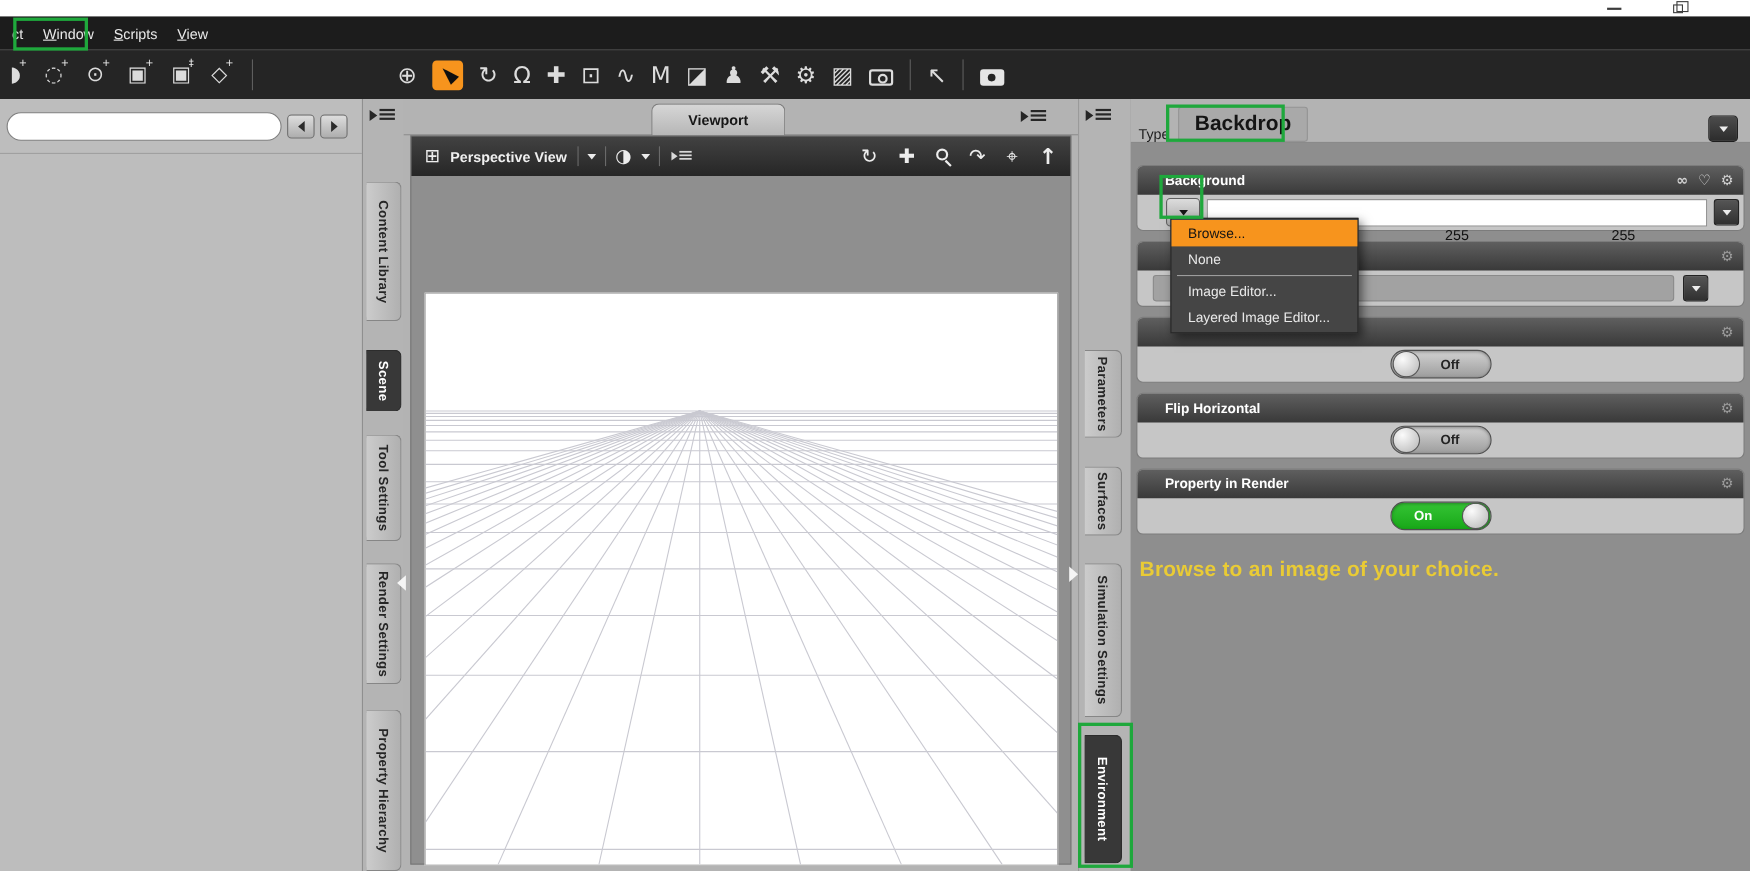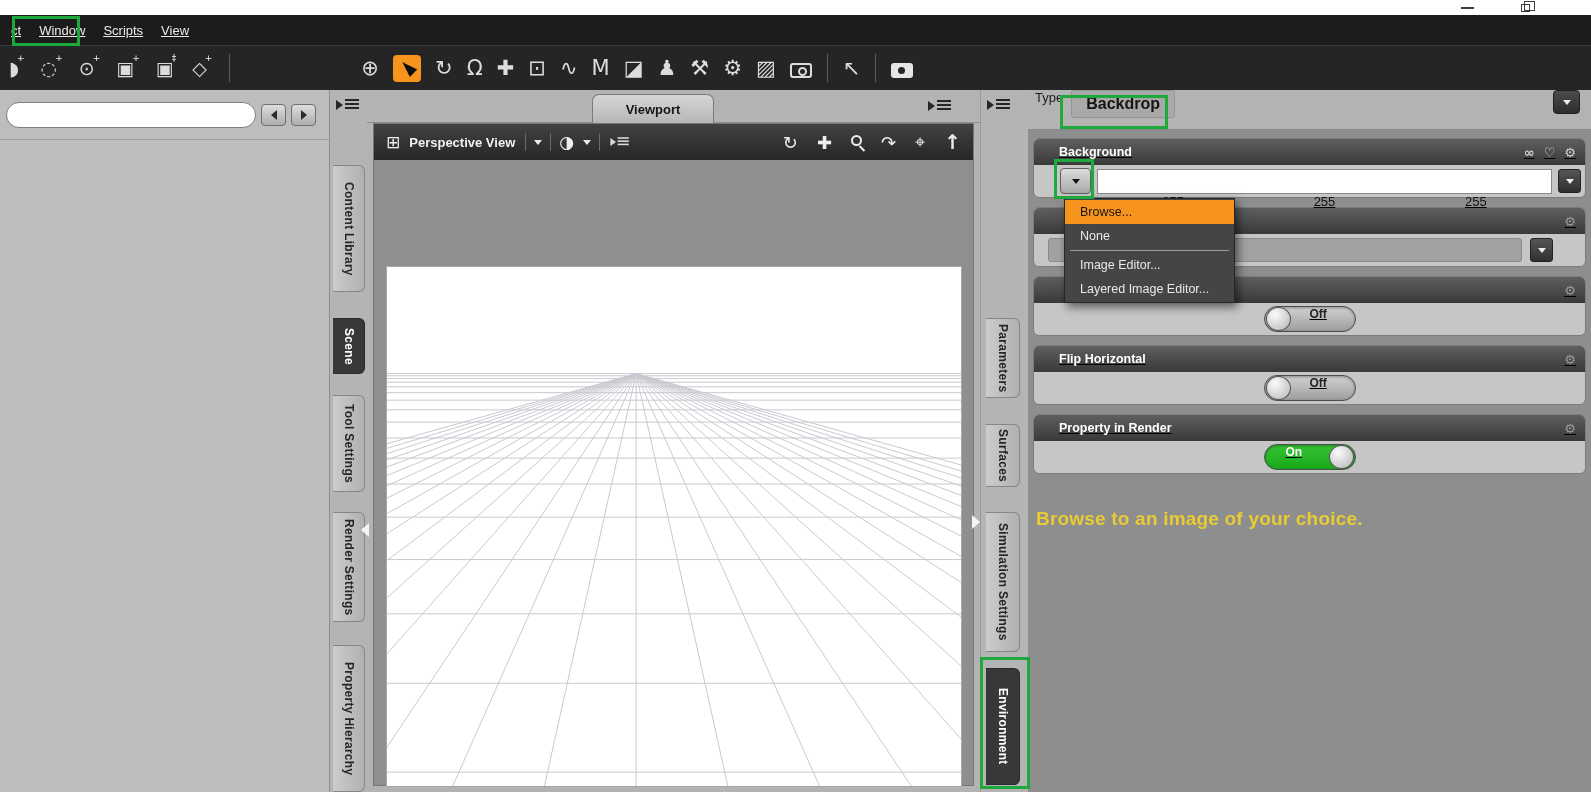--- a/index.html
+++ b/index.html
@@ -12,21 +12,21 @@
   
   .titlebar{position:absolute; left:0; top:0; width:1591px; height:15px; background:#ffffff;}
   .win-btn{position:absolute; top:1px; width:22px; height:13px; display:flex; align-items:center; justify-content:center; cursor:pointer;}
   .win-btn.min{left:1456px;}
   .win-btn.res{left:1514px;}
   .win-min-glyph{display:block; width:13px; height:2px; background:#3c3c3c;}
   .win-restore-glyph{display:block; width:9px; height:8px; border:1.5px solid #3c3c3c; position:relative; background:#fff;}
   .win-restore-glyph::before{content:""; position:absolute; left:2px; top:-4px; width:9px; height:8px; border:1.5px solid #3c3c3c;}
 
   
-  .menubar{position:absolute; left:0; top:15px; width:1591px; height:30px; background:#1c1c1c; display:flex; align-items:center; padding-left:2px; color:#e9e9e9; font-size:13px;text-decoration:underline;}
+  .menubar{position:absolute; left:0; top:15px; width:1591px; height:30px; background:#1c1c1c; display:flex; align-items:center; padding-left:2px; color:#e9e9e9; font-size:13px;}
   .menu-item{display:inline-block; padding:5px 9px; cursor:pointer;}
   .menu-item.accel::first-letter{text-decoration:underline;}
 
   
   .toolbar{position:absolute; left:0; top:45px; width:1591px; height:45px; background:#252525; border-top:1px solid #383838; display:flex; align-items:center; padding-left:2px;}
   .ticon{display:inline-block; font-family:"DejaVu Sans",sans-serif; color:#dcdcdc; font-size:19px; line-height:1; margin:0 7px; cursor:pointer; position:relative;}
   .ticon sup{font-size:9px; color:#efefef; position:relative; top:-6px; left:-2px;}
   .tsep{width:1px; height:28px; background:#5e5e5e; margin:0 8px; flex:none;}
   .main-tools{display:flex; align-items:center; margin-left:116px;}
   .ticon.big{font-size:21px;}
@@ -81,42 +81,42 @@
   .mag{display:inline-block; width:11px; height:11px; border:2px solid #ededed; border-radius:50%; position:relative; top:-2px;}
   .mag::after{content:""; position:absolute; left:8px; top:8px; width:2px; height:7px; background:#ededed; transform:rotate(-45deg);}
   .vp-canvas{position:absolute; left:12px; top:142px; width:576px; height:521px; background:#ffffff; border:1px solid #a8a8a8;}
   .vp-canvas svg{display:block; width:100%; height:100%;}
   .split-arrow{position:absolute; width:0; height:0; z-index:5;}
   .split-arrow.l{left:361px; top:523px; border-top:7px solid transparent; border-bottom:7px solid transparent; border-right:8px solid #f5f5f5;}
   .split-arrow.r{left:972px; top:515px; border-top:7px solid transparent; border-bottom:7px solid transparent; border-left:8px solid #f5f5f5;}
 
   
   .right-panel{position:absolute; left:1028px; top:90px; right:0; bottom:0; background:#8e8e8e;}
-  .rp-header{height:40px; background:#b3b3b3; border-bottom:1px solid #8a8a8a; display:flex; align-items:flex-start; padding:0 7px;}
+  .rp-header{height:40px; background:#b3b3b3; border-bottom:1px solid #8a8a8a; display:flex; align-items:flex-end; padding:0 7px;}
   .rp-type-label{font-size:13px; color:#1d1d1d; margin-right:8px;}
-  .rp-type-value{font-size:16px; font-weight:bold; color:#141414; background:#a9a9a9; border:1px solid #949494; border-radius:3px; padding:4px 14px; cursor:pointer;}
+  .rp-type-value{font-size:19px; font-weight:bold; color:#141414; background:#a9a9a9; border:1px solid #949494; border-radius:3px; padding:4px 14px; cursor:pointer;}
   .rp-ddbtn{margin-left:auto; margin-right:4px; width:27px; height:24px; background:linear-gradient(#4c4c4c,#2c2c2c); border:1px solid #1f1f1f; border-radius:4px; display:flex; align-items:center; justify-content:center; cursor:pointer;}
-  .rp-content{position:absolute; left:0; right:0; top:40px; bottom:0; padding:8px 5px; background:#8e8e8e;text-decoration:underline;}
+  .rp-content{position:absolute; left:0; right:0; top:40px; bottom:0; padding:20px 5px; background:#8e8e8e;}
 
   .card{background:#c6c6c6; border:1px solid #7c7c7c; border-radius:6px; margin-bottom:9px;}
   .card-header{height:26px; background:linear-gradient(#5f5f5f,#393939); border-radius:5px 5px 0 0; display:flex; align-items:center; padding:0 9px; color:#fff; font-weight:bold; font-size:12.5px;}
   .card-title{margin-left:16px;}
   .hdr-icons{margin-left:auto; display:flex; align-items:center; gap:9px; font-family:"DejaVu Sans",sans-serif;}
   .hdr-icons .hico{font-size:13px; color:#d2d2d2; cursor:pointer; line-height:1;}
   .hdr-icons .hico.dim{color:#9b9b9b;}
   .card-body{height:32px; display:flex; align-items:center; padding:0 4px;}
   .dd-btn{width:31px; height:26px; margin-left:22px; background:linear-gradient(#dcdcdc,#a9a9a9); border:1px solid #5f5f5f; border-radius:4px; display:flex; align-items:center; justify-content:center; cursor:pointer;}
   .value-strip{flex:1; height:25px; background:#fff; border:1px solid #8a8a8a; display:flex; margin:0 6px;}
   .value-cell{flex:1; display:flex; align-items:center; justify-content:center; font-size:13px; color:#101010; border-right:1px solid #cdcdcd;margin-top:32px;}
   .value-cell:last-child{border-right:none;}
   .dark-dd{width:23px; height:24px; background:linear-gradient(#555,#303030); border:1px solid #222; border-radius:3px; display:flex; align-items:center; justify-content:center; cursor:pointer; flex:none;}
   .combo-field{flex:1; height:24px; background:#a2a2a2; border:1px solid #8a8a8a; border-radius:3px; margin:0 8px 0 10px;}
   .card-body.centered{justify-content:center;}
 
-  .toggle{width:92px; height:26px; border-radius:13px; border:1px solid #4e4e4e; position:relative; display:flex; align-items:flex-start; box-shadow:inset 0 1px 3px rgba(0,0,0,.35); cursor:pointer;}
+  .toggle{width:92px; height:26px; border-radius:13px; border:1px solid #4e4e4e; position:relative; display:flex; align-items:center; box-shadow:inset 0 1px 3px rgba(0,0,0,.35); cursor:pointer;}
   .toggle .knob{position:absolute; top:0; width:25px; height:24px; border-radius:50%; background:radial-gradient(circle at 35% 30%,#fbfbfb,#b4b4b4); border:1px solid #565656;}
   .toggle .lbl{font-weight:bold; font-size:12px;}
   .toggle.off{background:linear-gradient(#d2d2d2,#9d9d9d);}
   .toggle.off .knob{left:1px;}
   .toggle.off .lbl{margin-left:45px; color:#242424;}
   .toggle.on{background:linear-gradient(#35c435,var(--tgreen));}
   .toggle.on .knob{right:1px;}
   .toggle.on .lbl{margin-left:21px; color:#fff;}
 
   .ctx-menu{position:absolute; left:36px; top:108px; width:171px; background:#454545; border:1px solid #262626; box-shadow:3px 4px 9px rgba(0,0,0,.55); z-index:40; padding:1px 0;}

